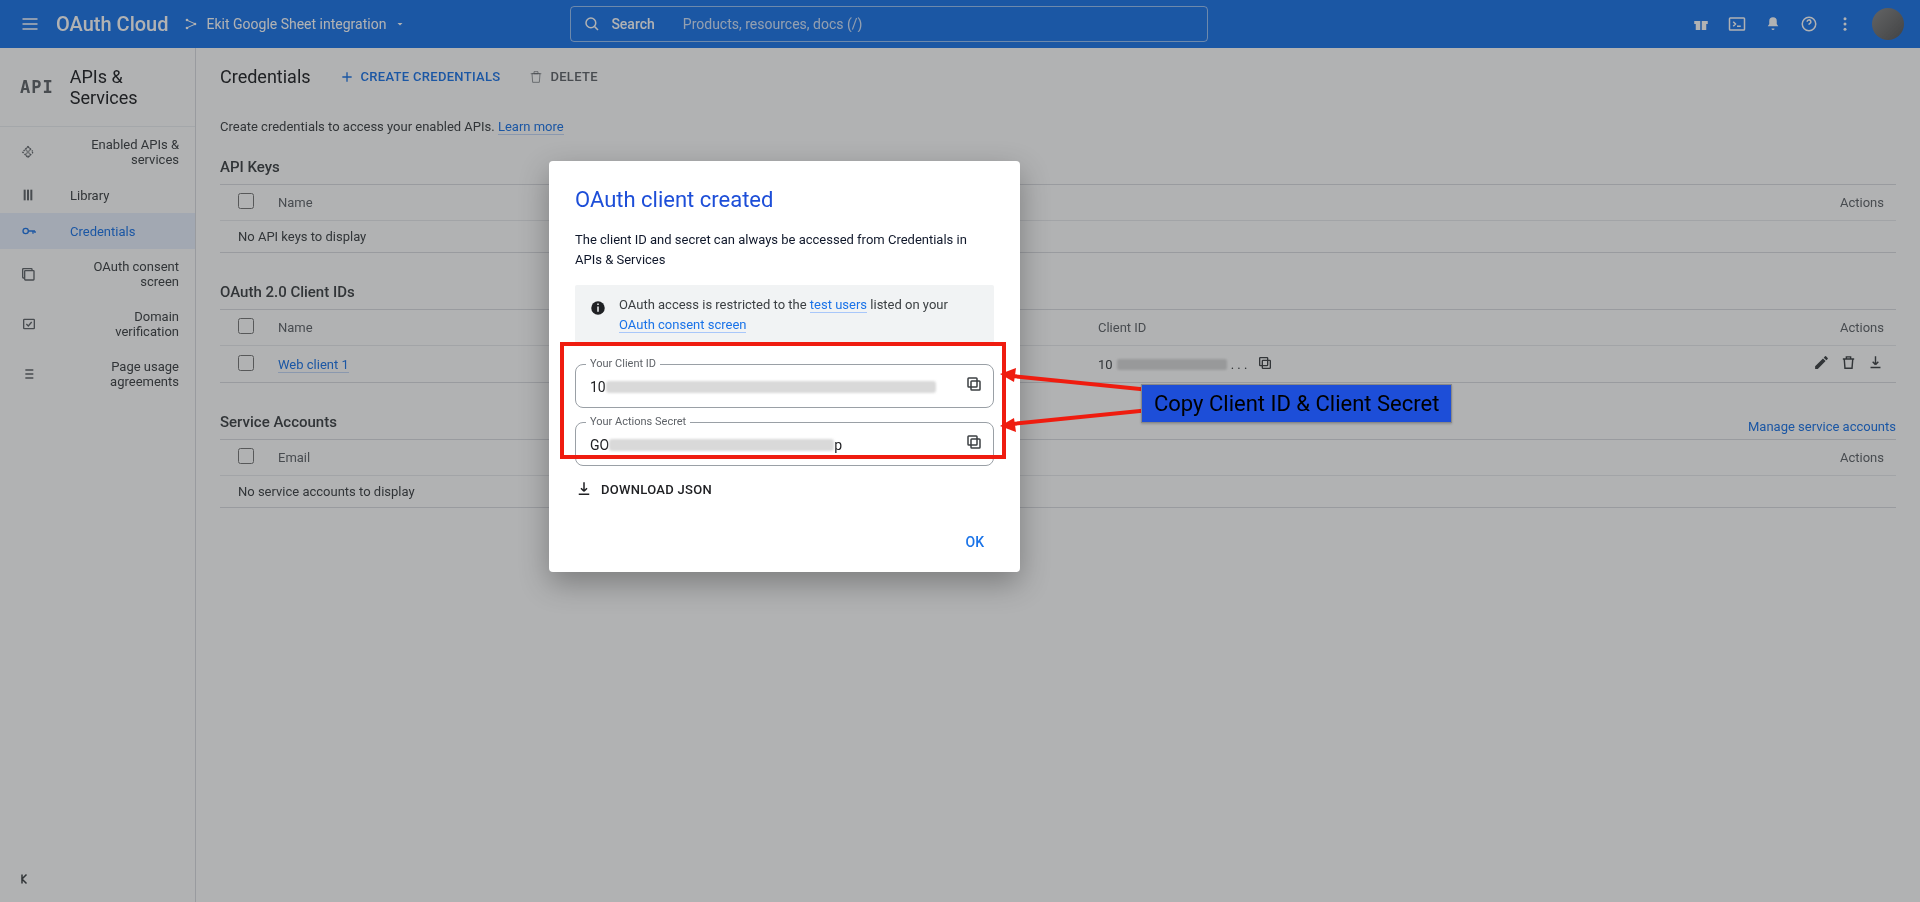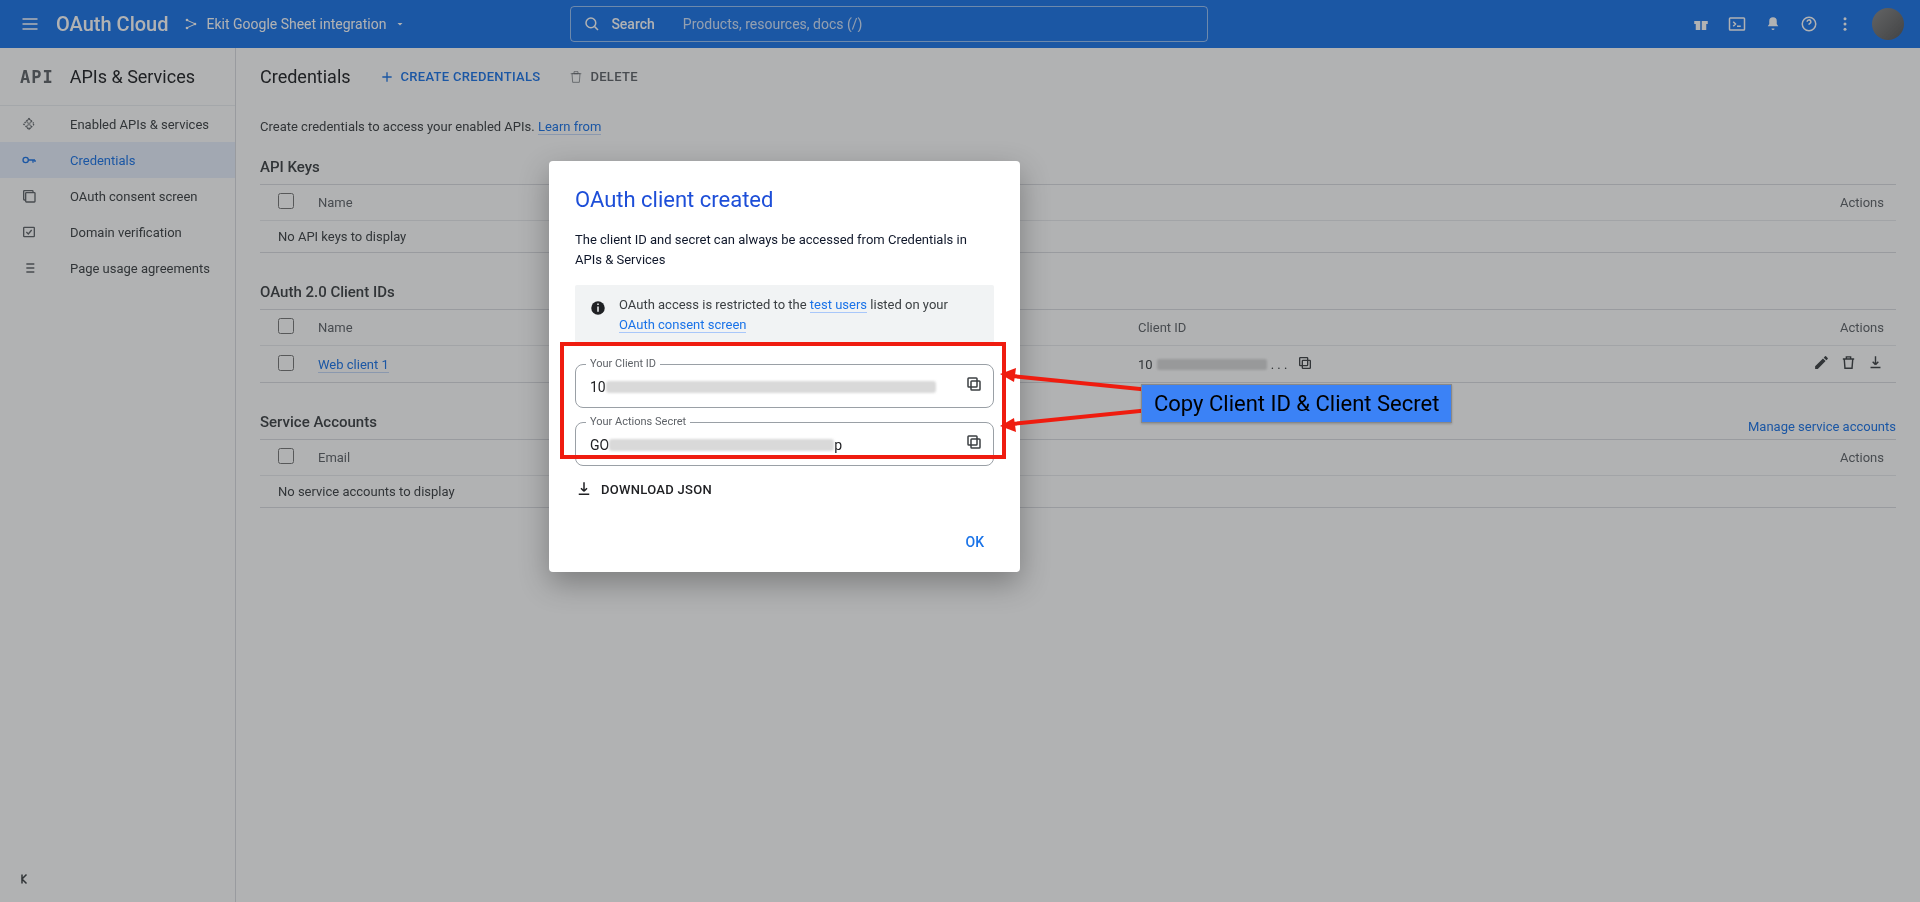--- a/index.html
+++ b/index.html
@@ -10,21 +10,21 @@
 .topbar .logo .g { font-weight: 500; }
 .topbar .project { margin-left: 14px; display: flex; align-items: center; gap: 8px; font-size: 14px; cursor: pointer; }
 .topbar .search { margin-left: 164px; width: 638px; height: 36px; border: 1px solid rgba(255,255,255,.55); border-radius: 4px; display: flex; align-items: center; padding: 0 12px; color: #fff; }
 .topbar .search input { background: transparent; border: none; outline: none; color: #fff; font-size: 14px; flex: 1; margin-left: 28px; }
 .topbar .search input::placeholder { color: rgba(255,255,255,.8); }
 .topbar .search .lbl { font-weight: 500; margin-left: 10px; font-size: 14px; }
 .topbar .right { margin-left: auto; display: flex; align-items: center; gap: 18px; padding-right: 8px; }
 .topbar .right .ic { cursor: pointer; display: flex; }
 .topbar .avatar { width: 32px; height: 32px; border-radius: 50%; background: linear-gradient(135deg,#888,#555); }
 .shell { display: flex; height: calc(100% - 48px); }
-.sidebar { width: 236px; border-right: 1px solid #dadce0; display: flex; flex-direction: column; position: relative; }
+.sidebar { width: 196px; border-right: 1px solid #dadce0; display: flex; flex-direction: column; position: relative; }
 .sidebar .sec-title { display: flex; align-items: center; gap: 16px; padding: 18px 16px 18px 20px; font-size: 18px; color: #202124; }
 .sidebar .sec-title .api-logo { font-family: monospace; font-size: 17px; letter-spacing: 1px; color: #5f6368; font-weight: 600; }
 .sidebar .items { border-top: 1px solid #eceff1; }
 .sidebar .item { display: flex; align-items: center; gap: 32px; padding: 10px 16px 10px 20px; font-size: 13px; color: #3c4043; cursor: pointer; text-align: right; }
 .sidebar .item.active { background: #e8f0fd; color: #1a73e8; }
 .sidebar .item .ic { width: 18px; display: flex; justify-content: center; color: #5f6368; }
 .sidebar .item.active .ic { color: #1a73e8; }
 .sidebar .collapse { position: absolute; bottom: 10px; left: 16px; cursor: pointer; color: #3c4043; }
 .main { flex: 1; padding: 0 24px; color: #202124; position: relative; }
 .main .page-head { display: flex; align-items: center; gap: 28px; padding: 18px 0 14px 0; }
@@ -66,21 +66,21 @@
 .dialog .field label { position: absolute; top: -8px; left: 10px; background: #fff; padding: 0 4px; font-size: 11px; color: #5f6368; }
 .dialog .field .val { font-size: 14px; color: #202124; white-space: nowrap; overflow: hidden; display:flex; align-items:center; }
 .dialog .field .copy { position: absolute; right: 10px; top: 50%; transform: translateY(-50%); cursor: pointer; color:#3c4043; }
 .dialog .blur { display:inline-block; height:12px; background:#d9d9d9; border-radius:3px; filter: blur(1px); }
 .dialog .dl { display: flex; align-items: center; gap: 8px; font-size: 13px; font-weight: 500; letter-spacing: .3px; margin: 8px 0 28px; cursor: pointer; color:#202124; }
 .dialog .ok { text-align: right; }
 .dialog .ok button { background: none; border: none; color: #1a73e8; font-size: 14px; font-weight: 500; padding: 8px 10px; cursor: pointer; }
 
 
 .redbox { position: absolute; left: 560px; top: 342px; width: 446px; height: 117px; border: 4px solid #ef1c0f; pointer-events: none; }
-.annot-label { position: absolute; left: 1141px; top: 384px; background: #3b82f6; border: 1px solid #888; padding: 6px 12px; font-size: 22px; color: #000; box-shadow: 0 1px 2px rgba(0,0,0,.2); }
+.annot-label { position: absolute; left: 1141px; top: 384px; background: #1d4ed8; border: 1px solid #888; padding: 6px 12px; font-size: 22px; color: #000; box-shadow: 0 1px 2px rgba(0,0,0,.2); }
 .arrow { position: absolute; pointer-events: none; }
 </style>
 </head>
 <body>
 
 <div class="topbar">
   <div class="hamburger ic">
     <svg width="20" height="20" viewBox="0 0 24 24" fill="none">
         <path d="M3 6h18M3 12h18M3 18h18" stroke="#fff" stroke-width="2"></path>
       </svg>
@@ -153,20 +153,30 @@
     </div>
     <div class="items">
       <div class="item">
         <span class="ic">
             <svg width="16" height="16" viewBox="0 0 24 24" fill="none" stroke="#5f6368" stroke-width="2">
               <path d="M12 4l4 4-4 4-4-4z M12 12l4 4-4 4-4-4z" opacity=".6"></path>
               <path d="M12 4l8 8-8 8-8-8z" stroke-dasharray="2 2"></path>
             </svg>
           </span>
         <span>Enabled APIs &amp; services</span>
+      </div>
+      <div class="item">
+        <span class="ic">
+            <svg width="16" height="16" viewBox="0 0 24 24" fill="#5f6368">
+              <rect x="4" y="4" width="3" height="16"></rect>
+              <rect x="9" y="4" width="3" height="16"></rect>
+              <rect x="14" y="4" width="3" height="16"></rect>
+            </svg>
+          </span>
+        <span>Library</span>
       </div>
       <div class="item active">
         <span class="ic">
             <svg width="16" height="16" viewBox="0 0 24 24" fill="none" stroke="#1a73e8" stroke-width="2">
               <circle cx="7" cy="12" r="4"></circle>
               <path d="M11 12h10M18 12v4M21 12v3"></path>
             </svg>
           </span>
         <span>Credentials</span>
       </div>
@@ -214,21 +224,21 @@
         <span>CREATE CREDENTIALS</span>
       </div>
       <div class="act del">
         <svg width="16" height="16" viewBox="0 0 24 24" fill="#5f6368">
             <path d="M6 7h12l-1 13H7zM9 4h6v3H9zM4 7h16" stroke="#5f6368" stroke-width="1" fill="none"></path>
           </svg>
         <span>DELETE</span>
       </div>
     </div>
     <div class="hint">
-      <span>Create credentials to access your enabled APIs. </span><a href="#">Learn from</a>
+      <span>Create credentials to access your enabled APIs. </span><a href="#">Learn more</a>
     </div>
 
     <div class="section">
       <h2>API Keys</h2>
       <div class="tbl">
         <div class="thead">
           <span class="cbx"><input type="checkbox" style=""></span>
           <span class="col-name">Name</span>
           <span class="col-actions" style="margin-left:auto">Actions</span>
         </div>

